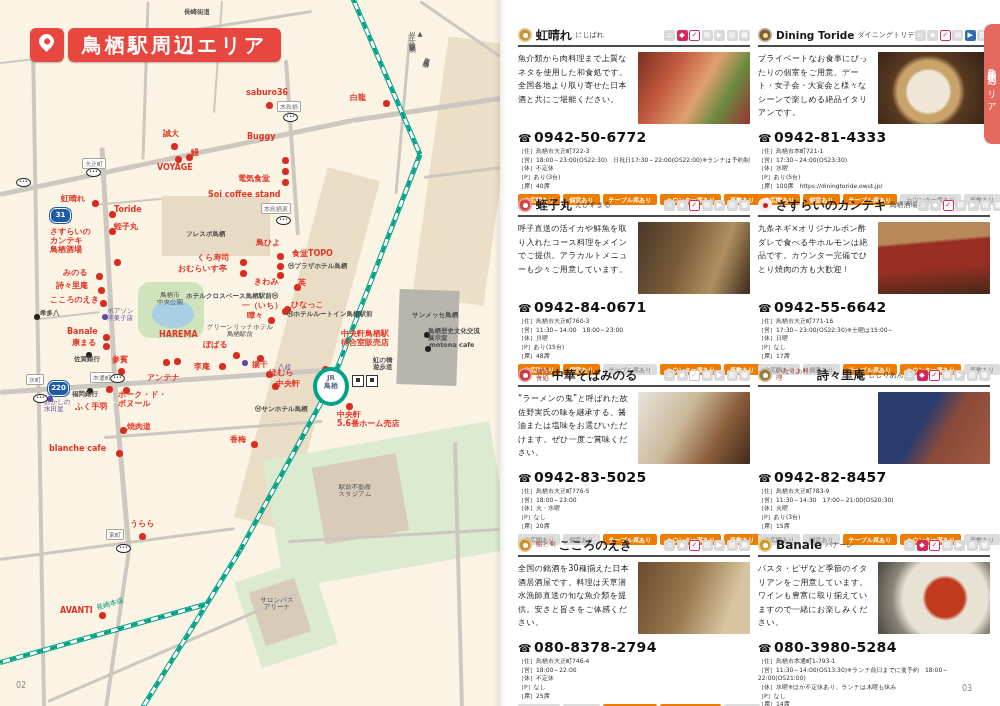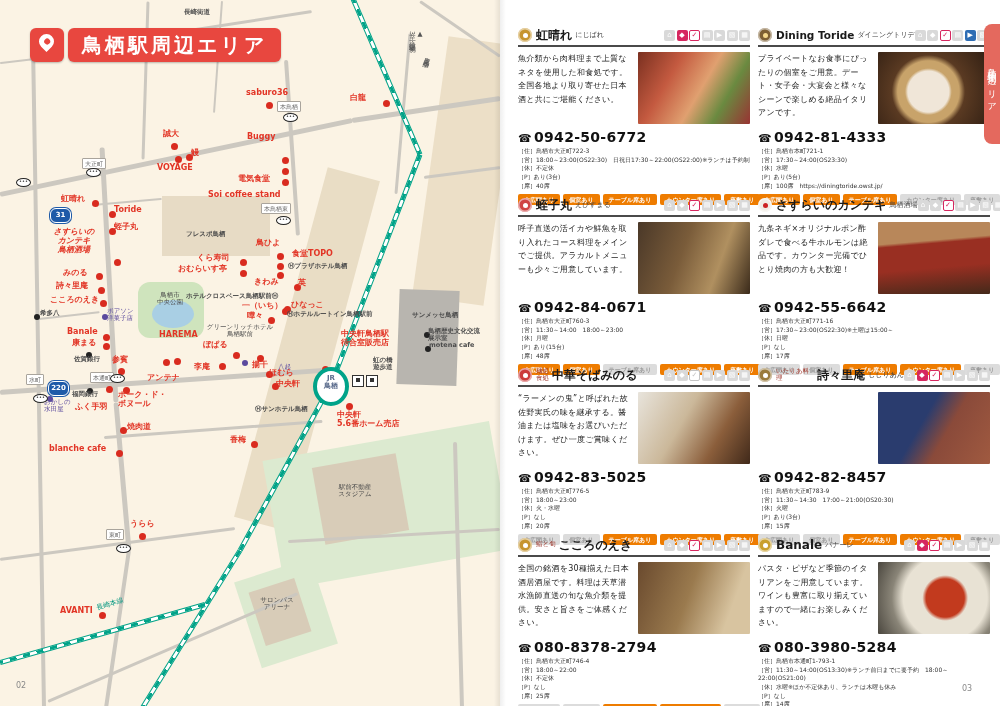--- a/index.html
+++ b/index.html
@@ -13,21 +13,21 @@
   .rail{position:absolute;height:5px;border-top:1.5px solid #00a389;border-bottom:1.5px solid #00a389;
         background:repeating-linear-gradient(90deg,#00a389 0 7px,#fff 7px 14px);
         transform-origin:0 50%;z-index:3;box-sizing:border-box;}
   .dot{position:absolute;width:7px;height:7px;border-radius:50%;z-index:6;}
   .dot.r{background:#d92b1f;}
   .dot.k{background:#222;width:6px;height:6px;}
   .dot.u{background:#5b4a9e;width:6px;height:6px;}
   .ml{position:absolute;white-space:pre-line;z-index:7;line-height:1.15;}
   .ml.p{color:#e23526;font-weight:bold;font-size:8px;}
   .ml.pc{color:#e23526;font-weight:bold;font-size:8px;transform:translateX(-50%);text-align:center;}
-  .ml.ra{text-align:center;font-style:italic;}
+  .ml.ra{text-align:left;}
   .ml.f{color:#4c4c4c;font-size:6.5px;font-weight:bold;}
   .ml.fc{color:#4c4c4c;font-size:6.5px;transform:translateX(-50%);text-align:center;}
   .ml.pu{color:#5b4a9e;font-size:6.5px;}
   .ml.bx{background:#fff;border:1px solid #a9a49c;color:#666;font-size:6px;padding:0 2px;line-height:9px;border-radius:1px;}
   .ml.tl{color:#00967f;font-size:7px;}
   .ml.v{writing-mode:vertical-rl;color:#555;font-size:6.5px;letter-spacing:1px;}
   .shield{position:absolute;width:19px;height:13px;background:#1e5aa8;border:1px solid #fff;border-radius:6px;
           color:#fff;font-size:7px;font-weight:bold;text-align:center;line-height:13px;z-index:7;box-shadow:0 0 0 1px #1e5aa8;}
   .bus{position:absolute;width:13px;height:7px;background:#fff;border:1px solid #222;border-radius:50%;z-index:7;
        font-size:5px;line-height:5px;text-align:center;color:#222;letter-spacing:0;}

